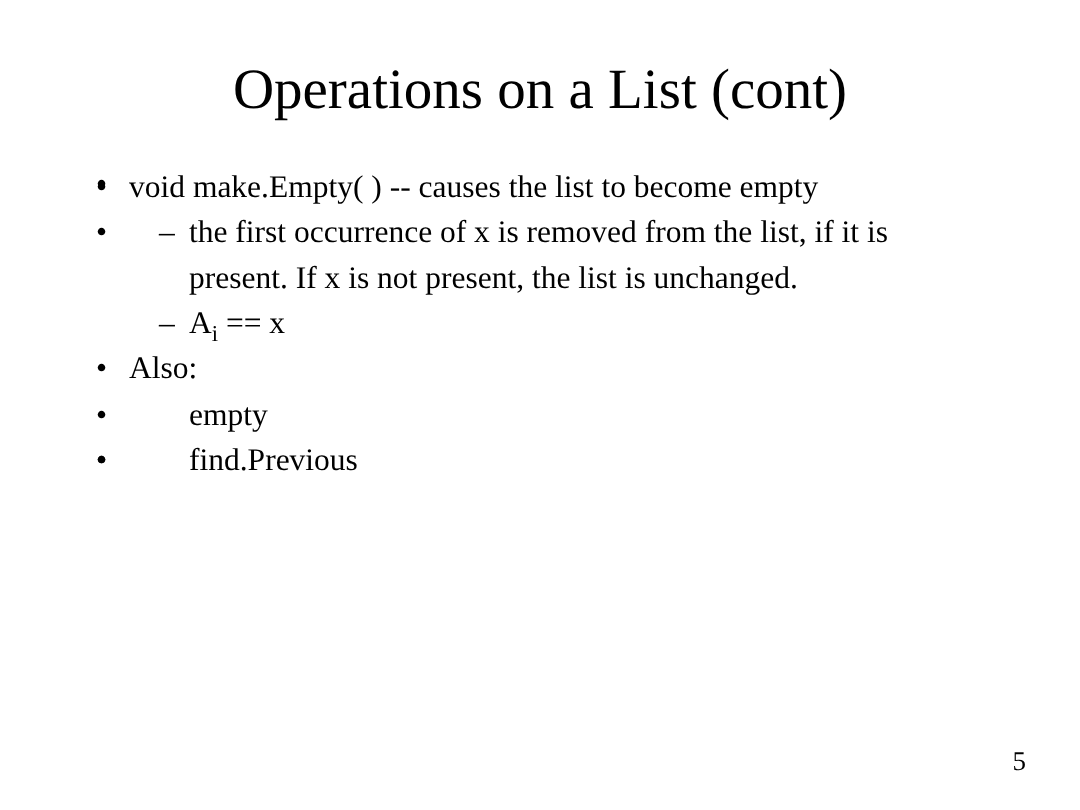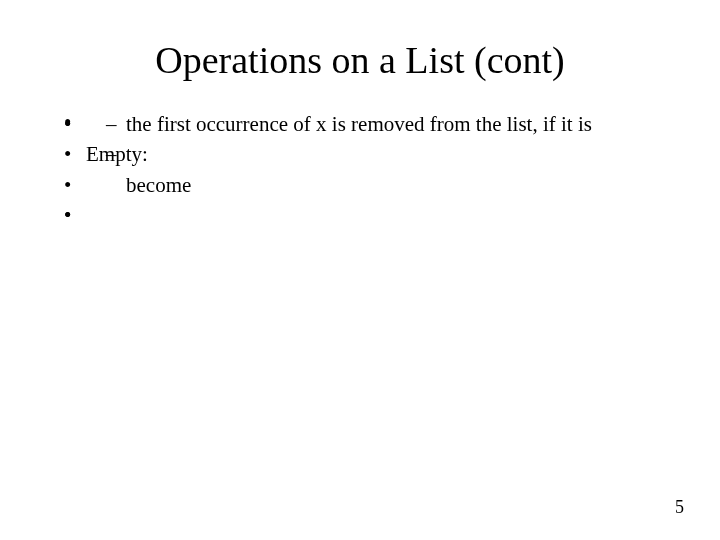--- a/index.html
+++ b/index.html
@@ -77,50 +77,58 @@
   <div class="title">Operations on a List (cont)</div>
 
   <div class="body">
 
     <div class="b1">
       <span class="bullet">•</span>
     </div>
 
     <div class="b1">
       <span class="bullet">•</span>
+      <span>void make.Empty( ) -- causes the list to become empty</span>
     </div>
 
     <div class="b1">
       <span class="bullet">•</span>
     </div>
 
     <div class="b2">
       <span class="dash">–</span>
       <span>the first occurrence of x is removed from the list, if it is</span>
     </div>
+    <div class="b2">
+      <span>present. If x is not present, the list is unchanged.</span>
+    </div>
 
     <div class="b2">
       <span class="dash">–</span>
     </div>
-
-    <div class="b1">
-      <span class="bullet">•</span>
-      <span>Empty:</span>
+    <div class="b2">
+      <span><span>A</span><span class="sub">i</span><span> == x</span></span>
     </div>
 
     <div class="b1">
       <span class="bullet">•</span>
-      <span class="indent-text">become</span>
+      <span>Also:</span>
+    </div>
+
+    <div class="b1">
+      <span class="bullet">•</span>
+      <span class="indent-text">empty</span>
     </div>
 
     <div class="b1">
       <span class="bullet">•</span>
     </div>
 
     <div class="b1">
       <span class="bullet">•</span>
+      <span class="indent-text">find.Previous</span>
     </div>
 
   </div>
 
   <div class="pagenum">5</div>
 
 </div>
 
 </body></html>

